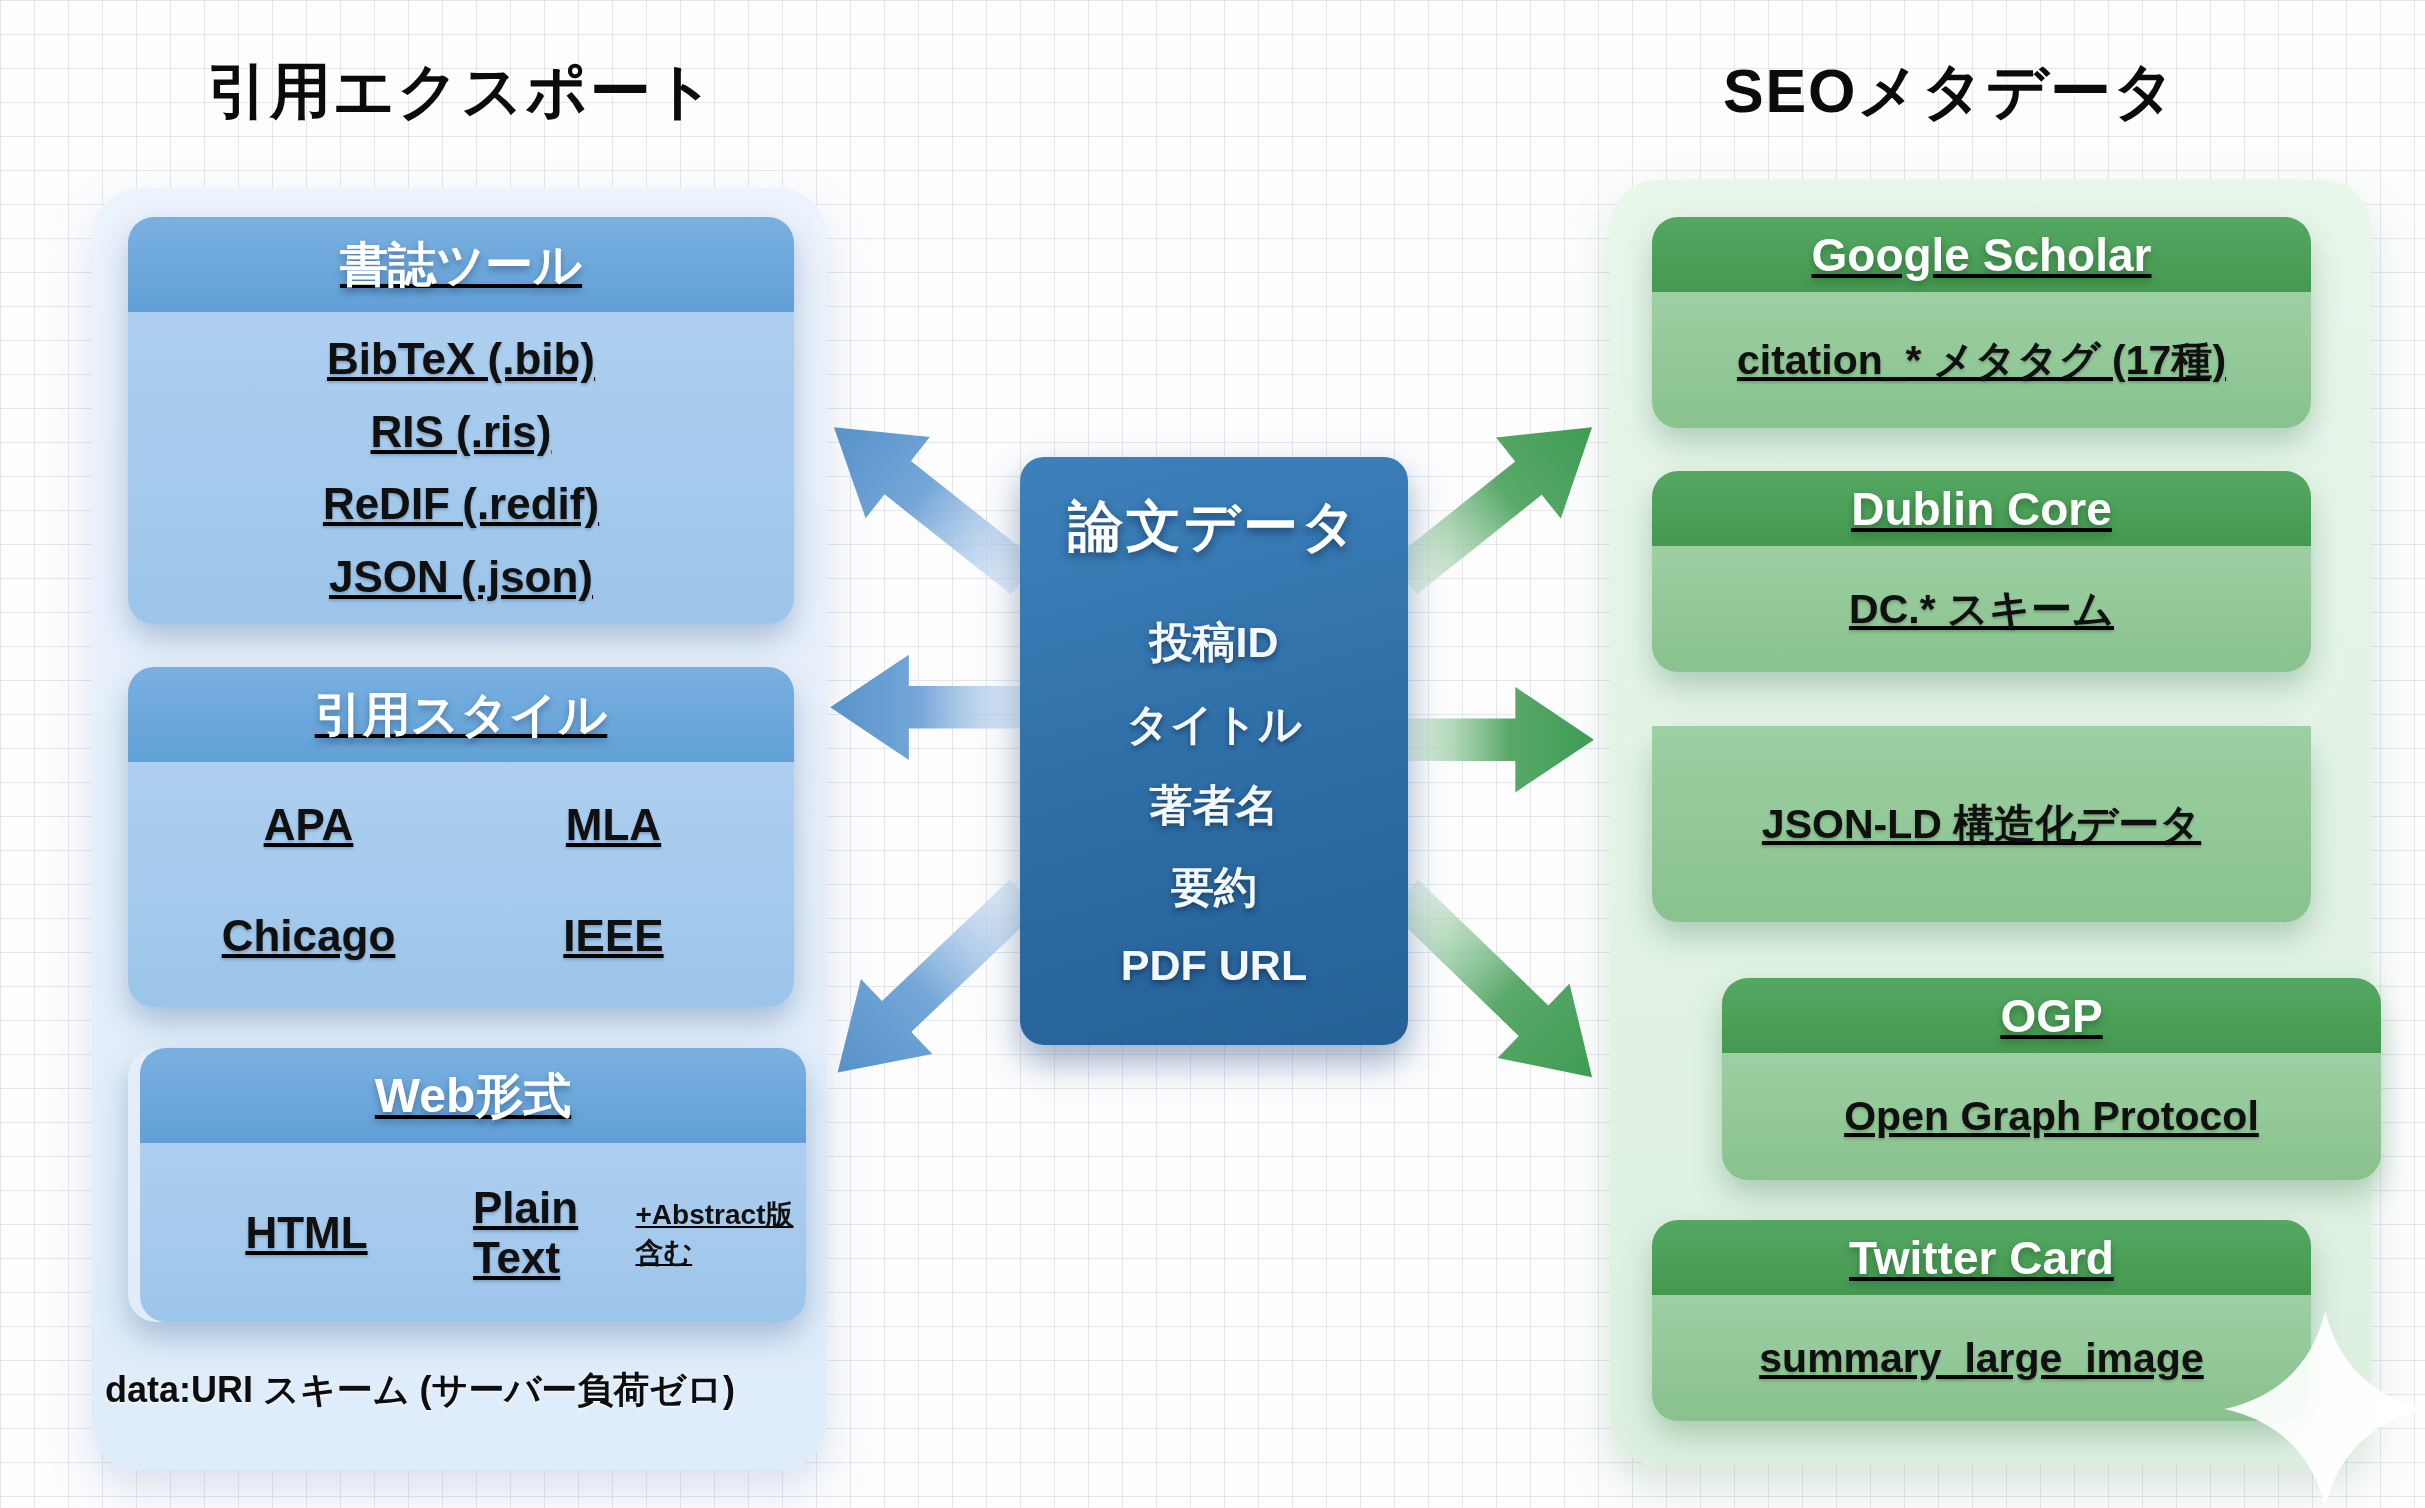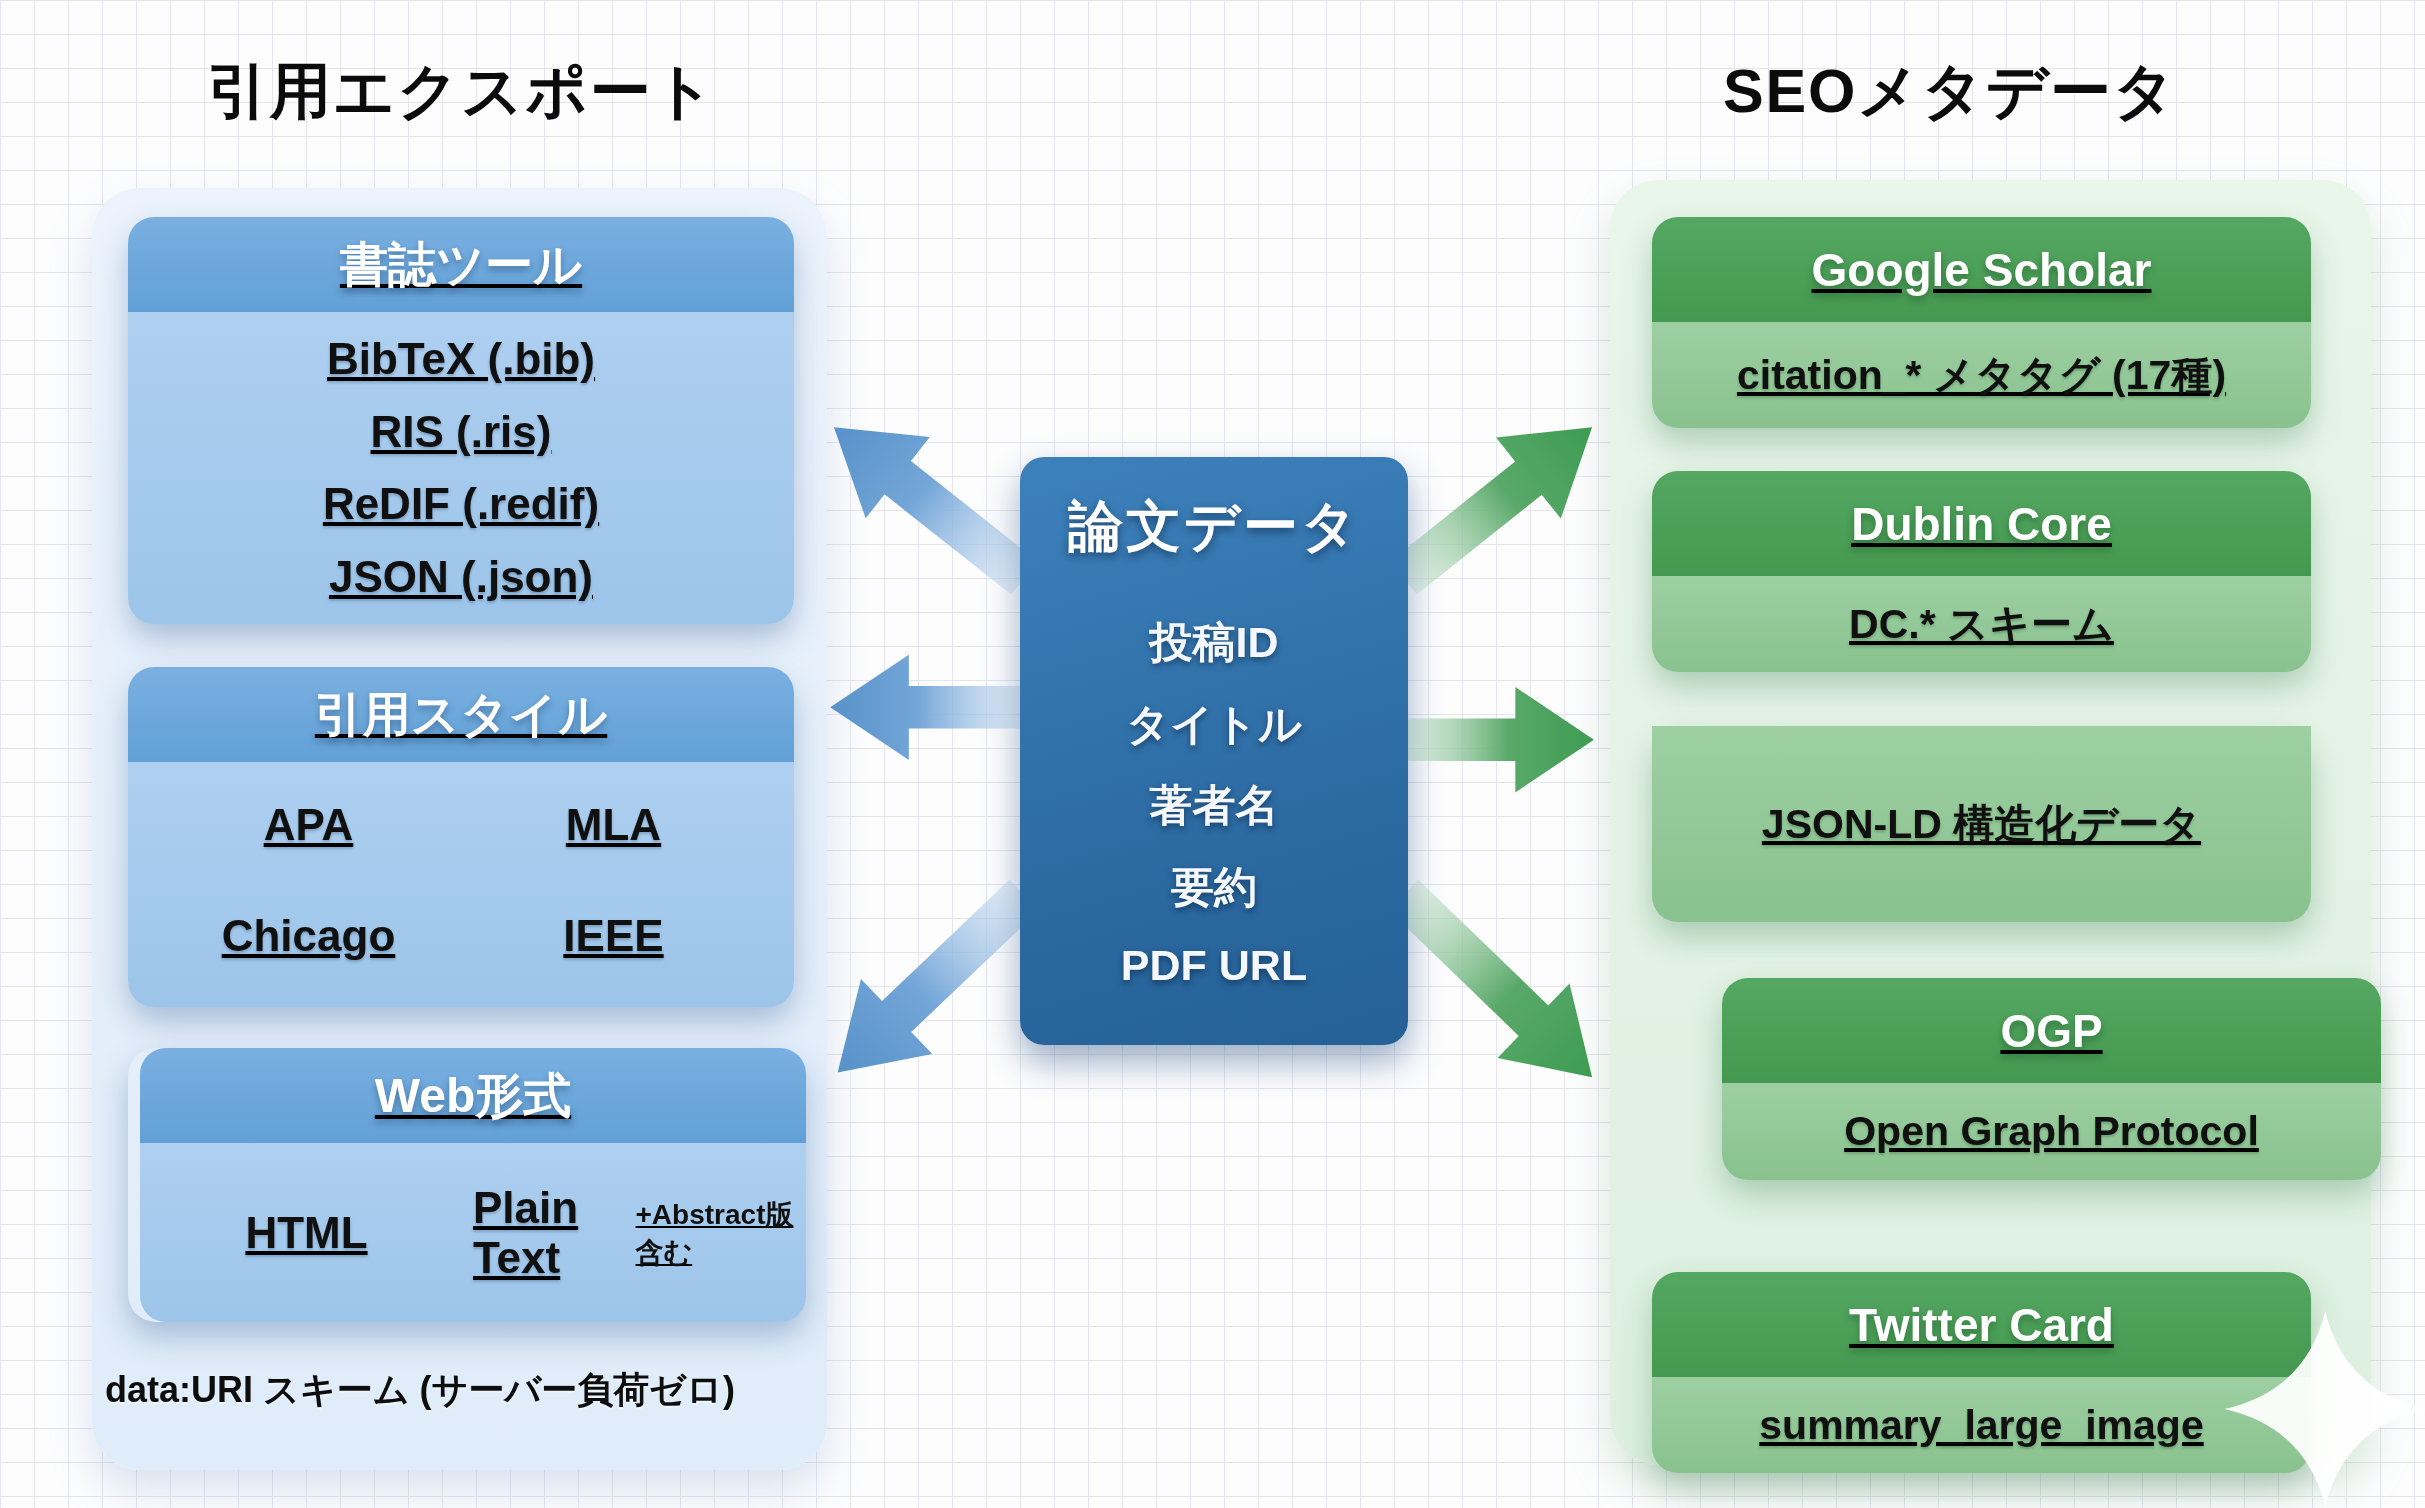--- a/index.html
+++ b/index.html
@@ -35,21 +35,21 @@
     border-radius:26px 26px 0 0;color:#ffffff;font-weight:bold;
     text-shadow:0 3.7px 7.4px rgba(20,50,90,.40);
   }
   .card .bd{
     flex:1;border-radius:0 0 26px 26px;display:flex;align-items:center;justify-content:center;
   }
   .blue.card{box-shadow:0 15px 30px rgba(70,110,160,.38);}
   .blue .hd{background:linear-gradient(180deg,#7ab0e1 0%,#61a0d6 100%);font-size:48px;height:95px;}
   .blue .bd{background:linear-gradient(180deg,#aecff0 0%,#9cc5e9 100%);}
   .green.card{box-shadow:0 15px 30px rgba(60,125,80,.32);}
-  .green .hd{background:linear-gradient(180deg,#55a862 0%,#45984f 100%);font-size:46px;height:105px;text-shadow:0 3.7px 7.4px rgba(20,70,35,.45);}
+  .green .hd{background:linear-gradient(180deg,#55a862 0%,#45984f 100%);font-size:46px;height:75px;text-shadow:0 3.7px 7.4px rgba(20,70,35,.45);}
   .green .bd{background:linear-gradient(180deg,#9dcfa2 0%,#89c28e 100%);font-size:41px;font-weight:bold;color:#101010;text-shadow:0 1.8px 2.8px rgba(0,40,10,.25);}
   .dark-item{color:#101010;font-weight:bold;text-shadow:0 1.8px 2.8px rgba(10,30,60,.25);}
   .stack{display:flex;flex-direction:column;justify-content:space-evenly;align-items:center;width:100%;height:100%;text-align:right;}
   .grid2x2{display:grid;grid-template-columns:1fr 1fr;grid-template-rows:1fr 1fr;width:100%;height:100%;align-items:center;justify-items:center;}
   .row2{display:grid;grid-template-columns:1fr 1fr;width:100%;height:100%;align-items:center;justify-items:center;}
   .center-card{
     position:absolute;left:1020px;top:457px;width:388px;height:588px;
     background:linear-gradient(165deg,#3d81bc 0%,#2a689f 70%,#256197 100%);
     border-radius:24px;z-index:3;
     box-shadow:0 16.6px 35px rgba(40,80,130,.45);
@@ -182,21 +182,21 @@
 
   <div class="card green" style="left:1652px;top:726px;width:659px;height:196px;">
     <div class="bd">JSON-LD 構造化データ</div>
   </div>
 
   <div class="card green" style="left:1722px;top:978px;width:659px;height:202px;">
     <div class="hd">OGP</div>
     <div class="bd">Open Graph Protocol</div>
   </div>
 
-  <div class="card green" style="left:1652px;top:1272px;width:659px;height:201px;justify-content:center;">
+  <div class="card green" style="left:1652px;top:1220px;width:659px;height:201px;justify-content:center;">
     <div class="hd">Twitter Card</div>
     <div class="bd">summary_large_image</div>
   </div>
 
   <svg class="fx-layer" width="2426" height="1509" viewBox="0 0 2624 1632">
     <path d="M 2515 1418 Q 2536 1504 2624 1524 Q 2536 1544 2515 1630 Q 2494 1544 2406 1524 Q 2494 1504 2515 1418 Z" fill="#ffffff" opacity="0.93"></path>
   </svg>
 
 </div>
 

